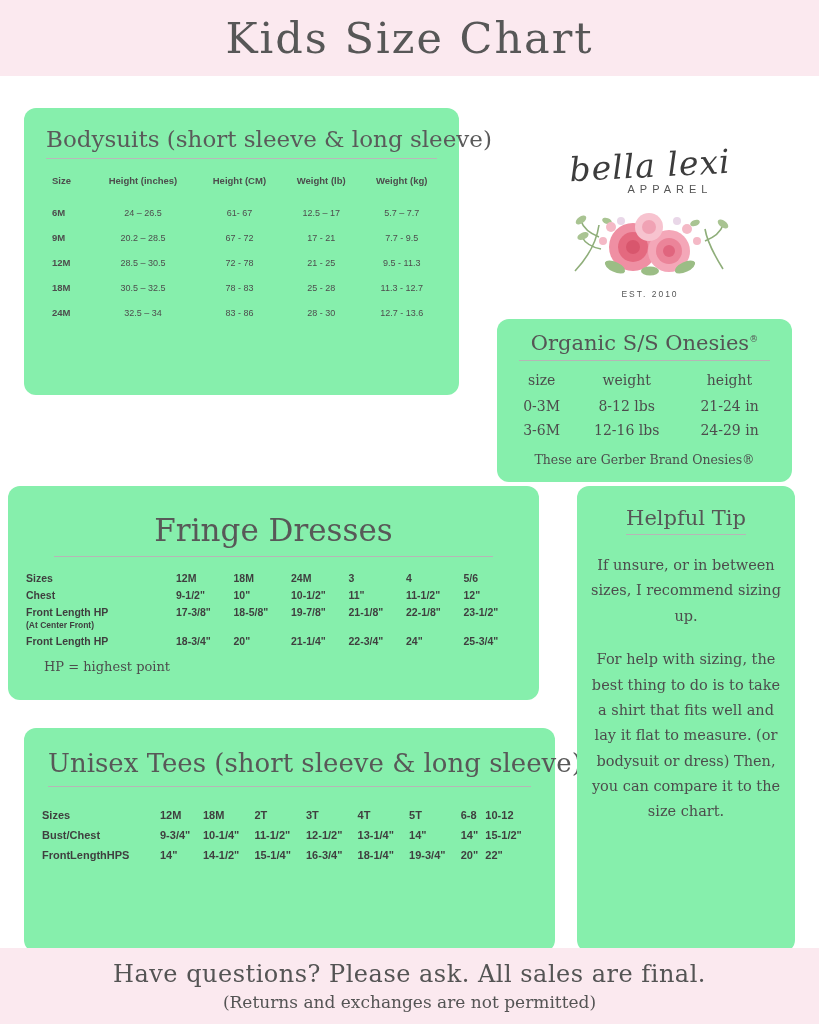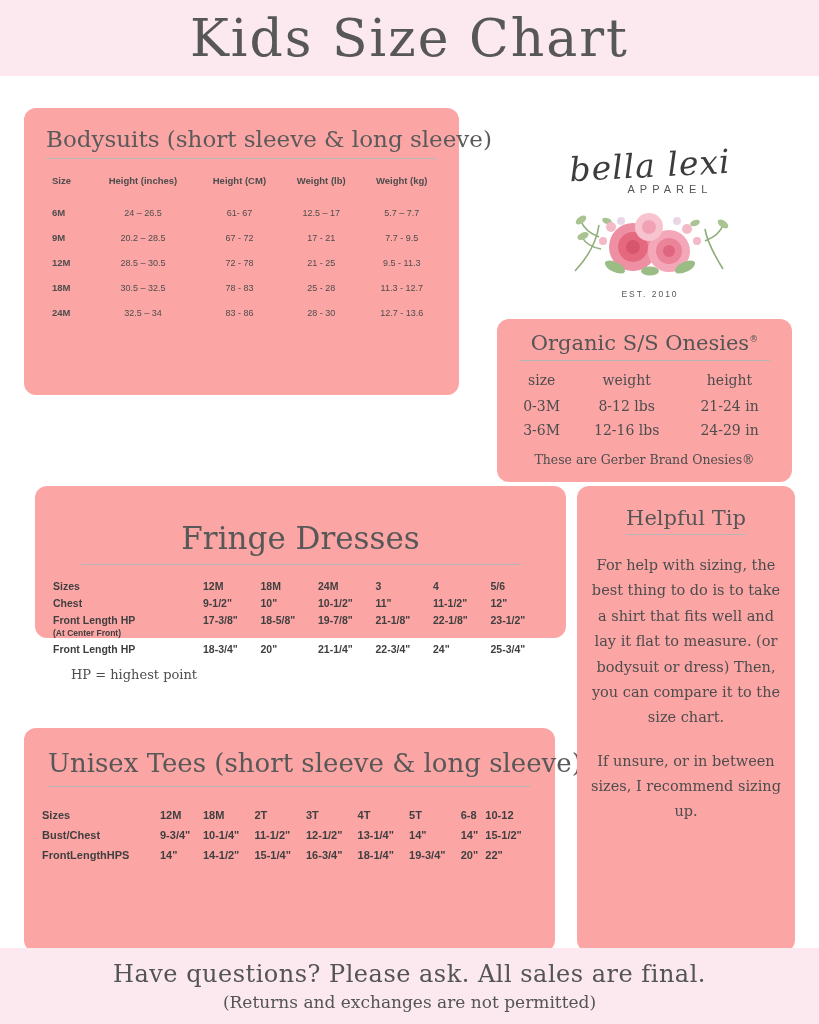--- a/index.html
+++ b/index.html
@@ -17,35 +17,35 @@
   
   .header-band {
     background: #fbe9ef;
     height: 76px;
     display: flex;
     align-items: center;
     justify-content: center;
   }
   .header-title {
     font-family: "DejaVu Serif", serif;
-    font-size: 52px;
+    font-size: 43px;
     letter-spacing: 2px;
     color: #575757;
     font-weight: normal;
   }
 
   
   .page {
     position: relative;
     height: 876px;
     padding: 0;
   }
 
   .card {
-    background: #fca5a5;
+    background: #86efac;
     border-radius: 12px;
     position: absolute;
   }
 
   
   #bodysuits {
     left: 24px; top: 32px; width: 435px; height: 287px;
     padding: 14px 16px 10px 16px;
   }
   .card-title {
@@ -138,22 +138,22 @@
   }
   table.organic td {
     font-size: 14px; color: #4d4d4d; padding: 4px 0;
   }
   .organic-note {
     font-size: 12.5px; color: #4d4d4d; margin-top: 10px;
   }
 
   
   #fringe {
-    left: 35px; top: 410px; width: 531px; height: 152px;
-    padding: 28px 18px;
+    left: 8px; top: 410px; width: 531px; height: 214px;
+    padding: 20px 18px;
   }
   .fringe-title {
     text-align: center;
     font-size: 31px;
     color: #585858;
     border-bottom: 1.5px solid #b6b6b6;
     padding-bottom: 8px;
     margin: 6px 28px 12px 28px;
   }
   table.fringe {
@@ -480,22 +480,22 @@
           <td>20"</td>
           <td>22"</td>
         </tr>
       </tbody>
     </table>
   </div>
 
   <div class="card" id="tip">
     <div class="tip-title">Helpful Tip</div>
     <div class="tip-body">
+      <p>If unsure, or in between sizes, I recommend sizing up.</p>
       <p>For help with sizing, the best thing to do is to take a shirt that fits well and lay it flat to measure. (or bodysuit or dress) Then, you can compare it to the size chart.</p>
-      <p>If unsure, or in between sizes, I recommend sizing up.</p>
     </div>
   </div>
 
 </div>
 
 <div class="footer-band">
   <div class="footer-main">Have questions? Please ask. All sales are final.</div>
   <div class="footer-sub">(Returns and exchanges are not permitted)</div>
 </div>
 

